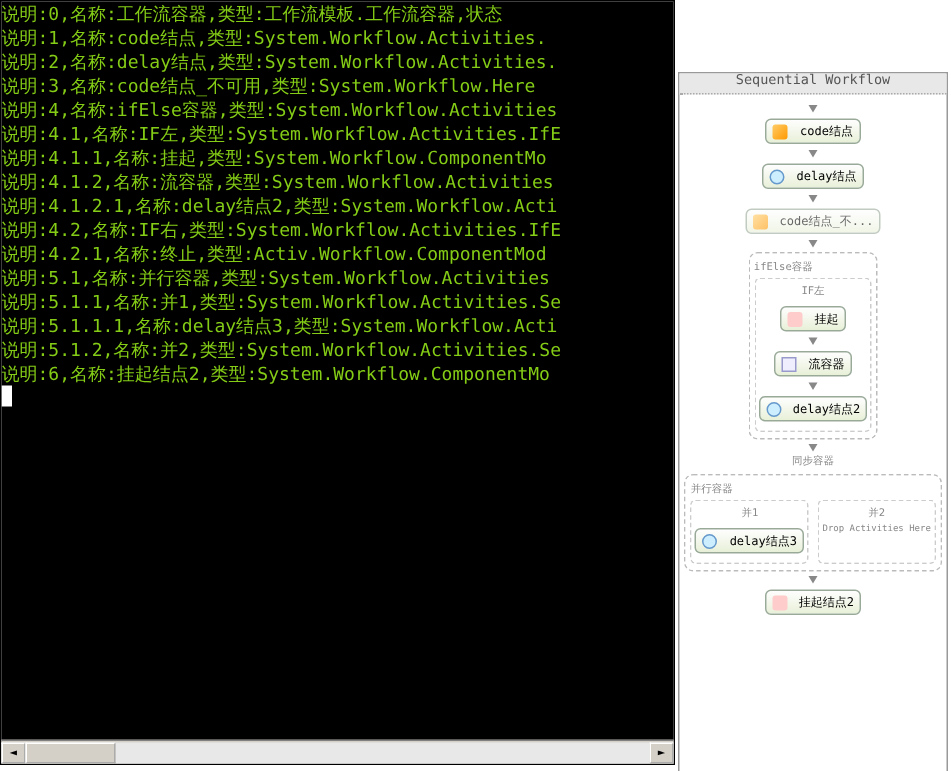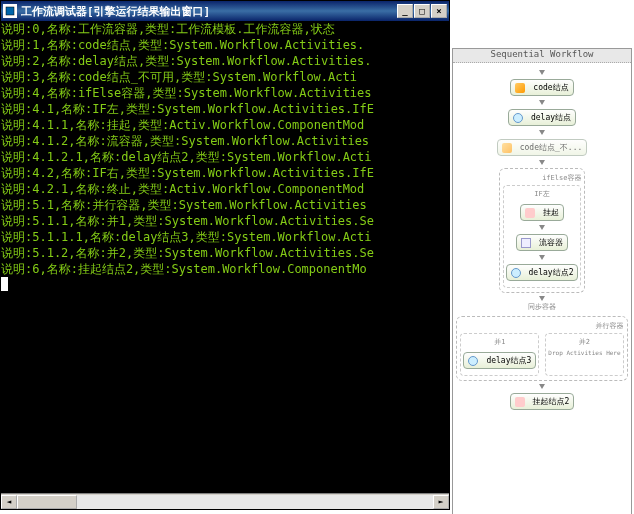--- a/index.html
+++ b/index.html
@@ -33,55 +33,42 @@
 .wf-node { background: linear-gradient(to bottom,#fefefe,#e8f0d8); border:1px solid #9a9; border-radius:4px; padding:2px 4px; font-size:8px; display:flex; align-items:center; gap:8px; margin:3px 0; white-space:nowrap; }
 .wf-ico { width:10px; height:10px; display:inline-block; }
 .ico-code { background: linear-gradient(135deg,#fc6,#f90); border-radius:2px; }
 .ico-delay { background: #cef; border:1px solid #69c; border-radius:50%; }
 .ico-susp { background: #fcc; border-radius:2px; }
 .ico-term { background: #b00; border-radius:50%; }
 .ico-if { background: #eef; border:1px solid #99c; }
 
 .arrow-down { width:0;height:0;border-left:3px solid transparent;border-right:3px solid transparent;border-top:5px solid #888; margin:1px 0; }
 
-.dashed-box { border:1px dashed #bbb; border-radius:6px; padding:4px 3px; margin:2px 0; display:flex; flex-direction:column; align-items:flex-end; }
+.dashed-box { border:1px dashed #bbb; border-radius:6px; padding:4px 3px; margin:2px 0; display:flex; flex-direction:column; align-items:flex-start; }
 .branch-label { font-size:7px; color:#888; margin-bottom:2px; }
 .branch-row { display:flex; gap:6px; justify-content:center; }
 .branch-col { display:flex; flex-direction:column; align-items:center; border:1px dashed #ccc; border-radius:4px; padding:3px 2px; }
 
 .designer-footer { height:16px; background:#f0f0f0; border-top:1px solid #ccc; display:flex; gap:2px; padding:1px; }
 .zoom-btn { width:14px; height:12px; border:1px solid #aaa; background:#fff; font-size:8px; display:flex; align-items:center; justify-content:center; cursor:pointer; }
 </style>
 </head>
 <body>
 
 <div class="container">
 
   <div class="console-window">
-    <div class="titlebar">
-      <span class="titlebar-icon">
-        <svg viewBox="0 0 10 10">
-            <rect x="1" y="1" width="8" height="8" fill="#06a" stroke="#000" stroke-width="0.5"></rect>
-          </svg>
-      </span>
-      <span class="titlebar-title">工作流调试器[引擎运行结果输出窗口]</span>
-      <div class="titlebar-buttons">
-        <div class="titlebar-btn">_</div>
-        <div class="titlebar-btn">□</div>
-        <div class="titlebar-btn">×</div>
-      </div>
-    </div>
     <div class="console-body">
       <div class="console-line">说明:0,名称:工作流容器,类型:工作流模板.工作流容器,状态</div>
       <div class="console-line">说明:1,名称:code结点,类型:System.Workflow.Activities.</div>
       <div class="console-line">说明:2,名称:delay结点,类型:System.Workflow.Activities.</div>
-      <div class="console-line">说明:3,名称:code结点_不可用,类型:System.Workflow.Acti</div>
+      <div class="console-line">说明:3,名称:code结点_不可用,类型:System.Workflow.Here</div>
       <div class="console-line">说明:4,名称:ifElse容器,类型:System.Workflow.Activities</div>
       <div class="console-line">说明:4.1,名称:IF左,类型:System.Workflow.Activities.IfE</div>
-      <div class="console-line">说明:4.1.1,名称:挂起,类型:Activ.Workflow.ComponentMod</div>
+      <div class="console-line">说明:4.1.1,名称:挂起,类型:System.Workflow.ComponentMo</div>
       <div class="console-line">说明:4.1.2,名称:流容器,类型:System.Workflow.Activities</div>
       <div class="console-line">说明:4.1.2.1,名称:delay结点2,类型:System.Workflow.Acti</div>
       <div class="console-line">说明:4.2,名称:IF右,类型:System.Workflow.Activities.IfE</div>
       <div class="console-line">说明:4.2.1,名称:终止,类型:Activ.Workflow.ComponentMod</div>
       <div class="console-line">说明:5.1,名称:并行容器,类型:System.Workflow.Activities</div>
       <div class="console-line">说明:5.1.1,名称:并1,类型:System.Workflow.Activities.Se</div>
       <div class="console-line">说明:5.1.1.1,名称:delay结点3,类型:System.Workflow.Acti</div>
       <div class="console-line">说明:5.1.2,名称:并2,类型:System.Workflow.Activities.Se</div>
       <div class="console-line">说明:6,名称:挂起结点2,类型:System.Workflow.ComponentMo</div>
       <span class="cursor"></span>

